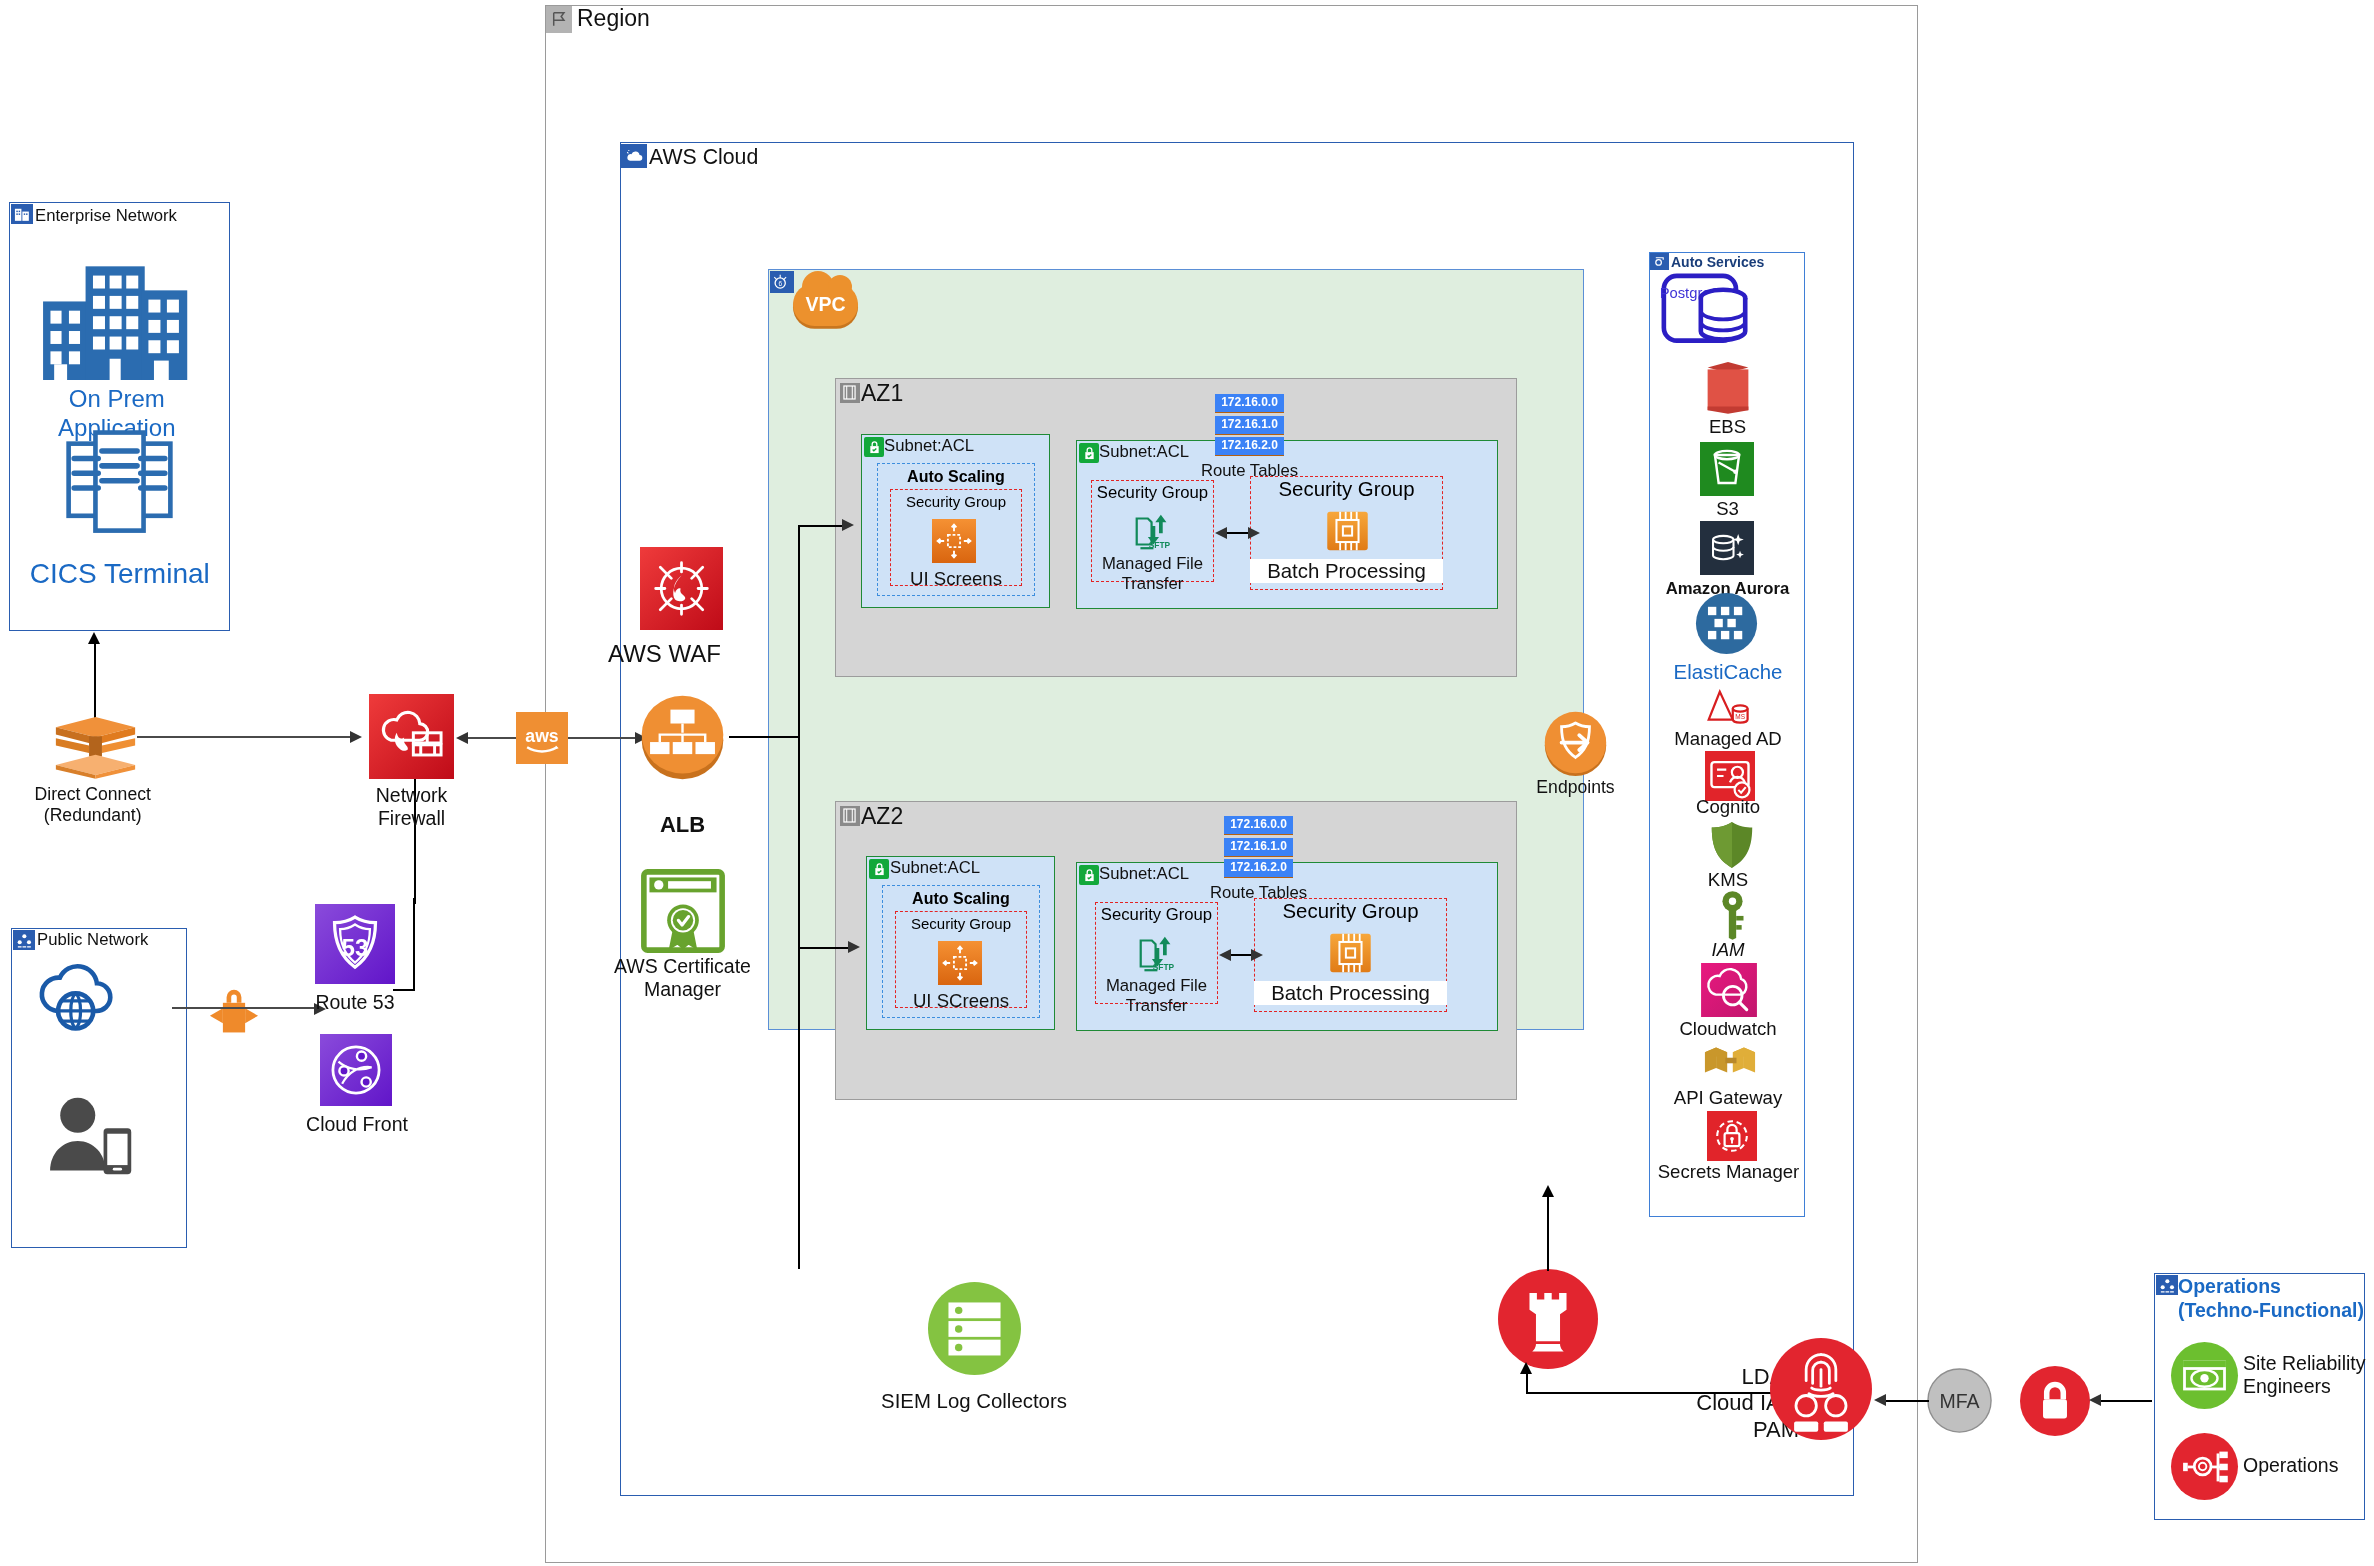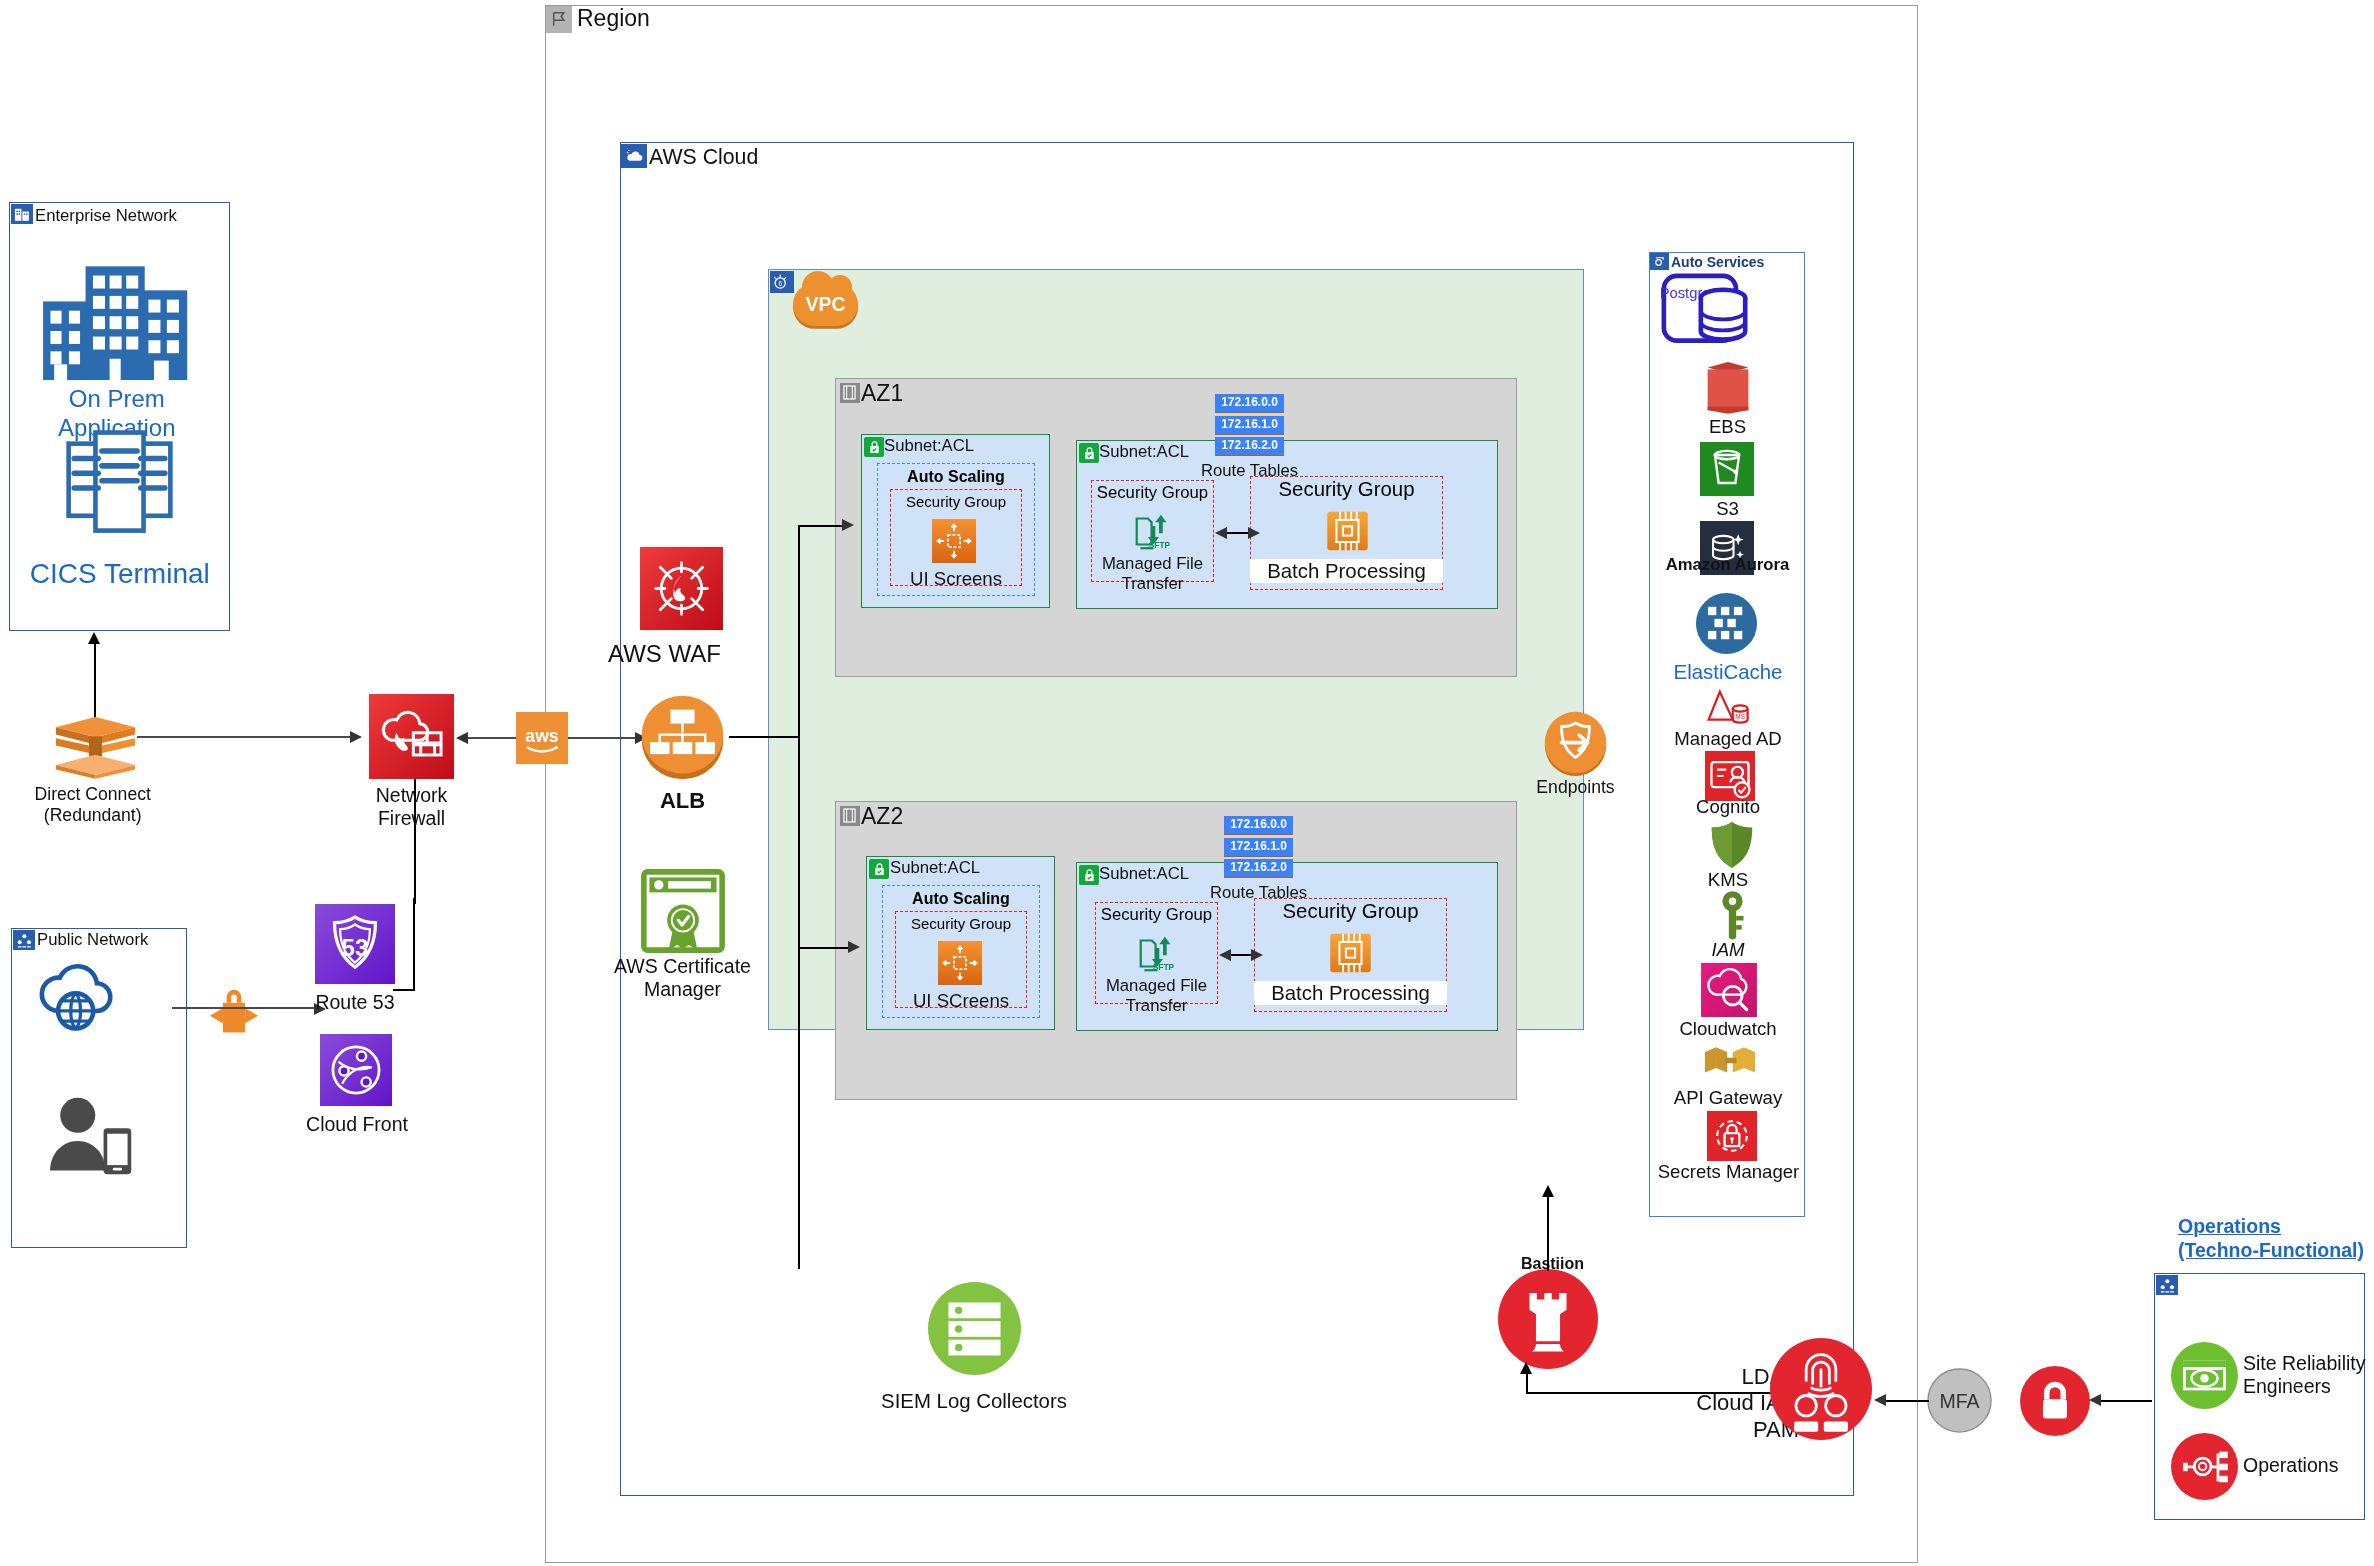--- a/index.html
+++ b/index.html
@@ -41,21 +41,21 @@
 
   .autoscale-box{border:1.9px dashed #3d8ede;background:transparent;}
   .autoscale-title{position:absolute;font-size:16px;font-weight:bold;text-align:center;}
 
   .sg-box{border:1.9px dashed #e32323;background:transparent;}
   .sg-title{position:absolute;text-align:center;}
 
   
   .cap{position:absolute;text-align:center;font-size:16.7px;color:#111;line-height:1.2;}
   .cap-blue{color:#1a69c4;}
-  .cap-b{font-weight:bold;}
+  .cap-b{font-weight:bold;margin-top:24px;}
 
   
   .rt-chip{position:absolute;background:#3b82f6;color:#fff;font-size:12px;font-weight:bold;
            text-align:center;line-height:17.6px;height:17.6px;width:69px;border-bottom:1.9px solid #b5600f;}
 
   
   .grp-box{border:1.9px solid #2a5db0;background:#fff;}
   .grp-tag{position:absolute;left:0.9px;top:0.9px;width:22px;height:20.4px;background:#2a5db0;
            display:flex;align-items:center;justify-content:center;}
   .grp-title{position:absolute;font-size:16.7px;color:#111;}
@@ -856,21 +856,21 @@
 <div class="abs grp-box" style="left:2154px;top:1273px;width:211px;height:247px;border-width:1.9px;">
   <div class="grp-tag">
     <svg width="16.7" height="16.7" viewBox="0 0 18 18">
         <circle cx="9" cy="4.5" r="2.2" fill="#fff"></circle>
         <circle cx="4" cy="11" r="2.2" fill="#fff"></circle>
         <circle cx="14" cy="11" r="2.2" fill="#fff"></circle>
         <path d="M2 16h4M12 16h4M7 16h4" stroke="#fff" stroke-width="1.4"></path>
       </svg>
   </div>
 </div>
-<div class="grp-title grp-title-blue" style="left:2178px;top:1214px;width:186px;line-height:1.25;text-decoration:underline;">Operations (Techno-Functional)</div>
+<div class="grp-title grp-title-blue" style="left:2178px;top:1274px;width:186px;line-height:1.25;">Operations (Techno-Functional)</div>
 
 <div class="icon" style="left:2171px;top:1342px;">
   <svg width="67" height="67" viewBox="0 0 72 72">
     <circle cx="36" cy="36" r="36" fill="#6cbf2f"></circle>
     <rect x="13" y="20" width="46" height="32" fill="#fff"></rect>
     <rect x="13" y="20" width="46" height="7" fill="#6cbf2f"></rect>
     <rect x="16" y="30" width="40" height="19" fill="#6cbf2f"></rect>
     <ellipse cx="36" cy="39" rx="14" ry="9" fill="none" stroke="#fff" stroke-width="2.6"></ellipse>
     <circle cx="36" cy="39" r="4.5" fill="#fff"></circle>
   </svg>

